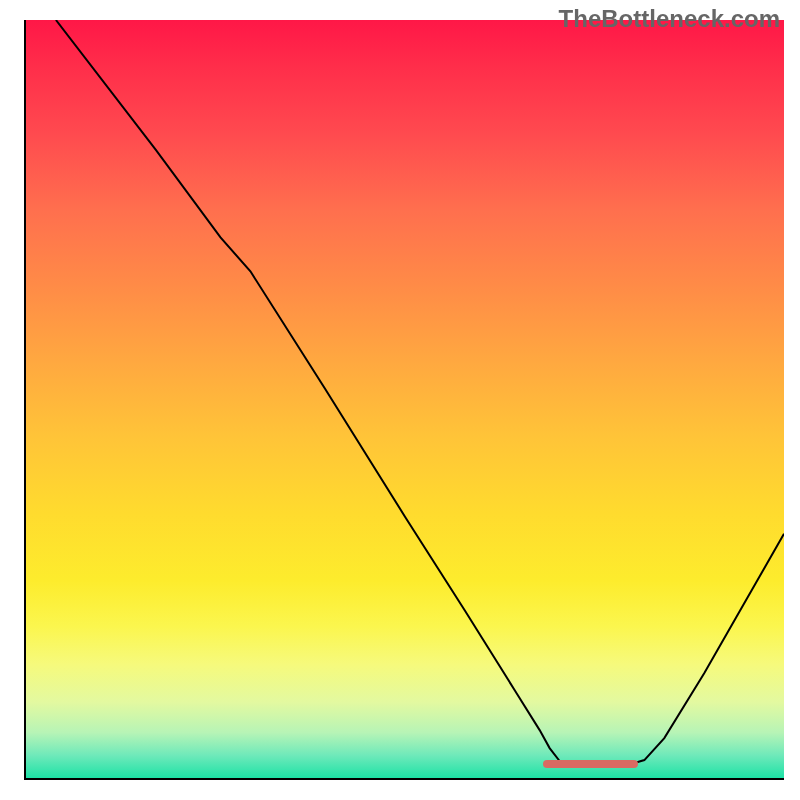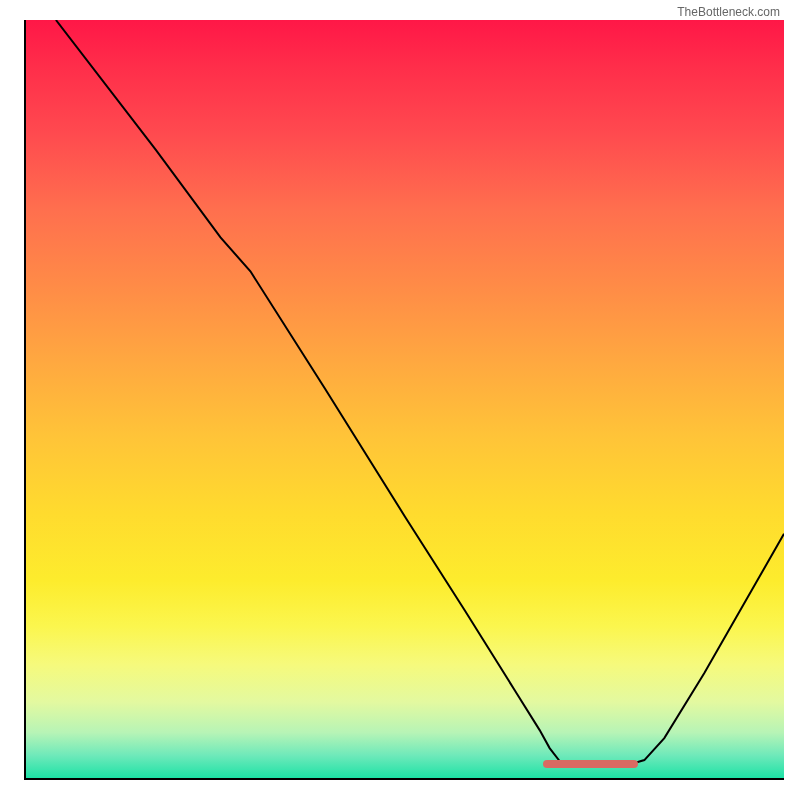--- a/index.html
+++ b/index.html
@@ -7,22 +7,22 @@
     width: 800px;
     height: 800px;
     background: #ffffff;
     font-family: Arial, sans-serif;
     position: relative;
   }
   .watermark {
     position: absolute;
     top: 5px;
     right: 20px;
-    font-size: 12px;
-    font-weight: normal;
+    font-size: 24px;
+    font-weight: bold;
     color: #666666;
     z-index: 10;
   }
   .plot-area {
     position: absolute;
     top: 20px;
     left: 24px;
     width: 760px;
     height: 760px;
     border-left: 2px solid #000000;

